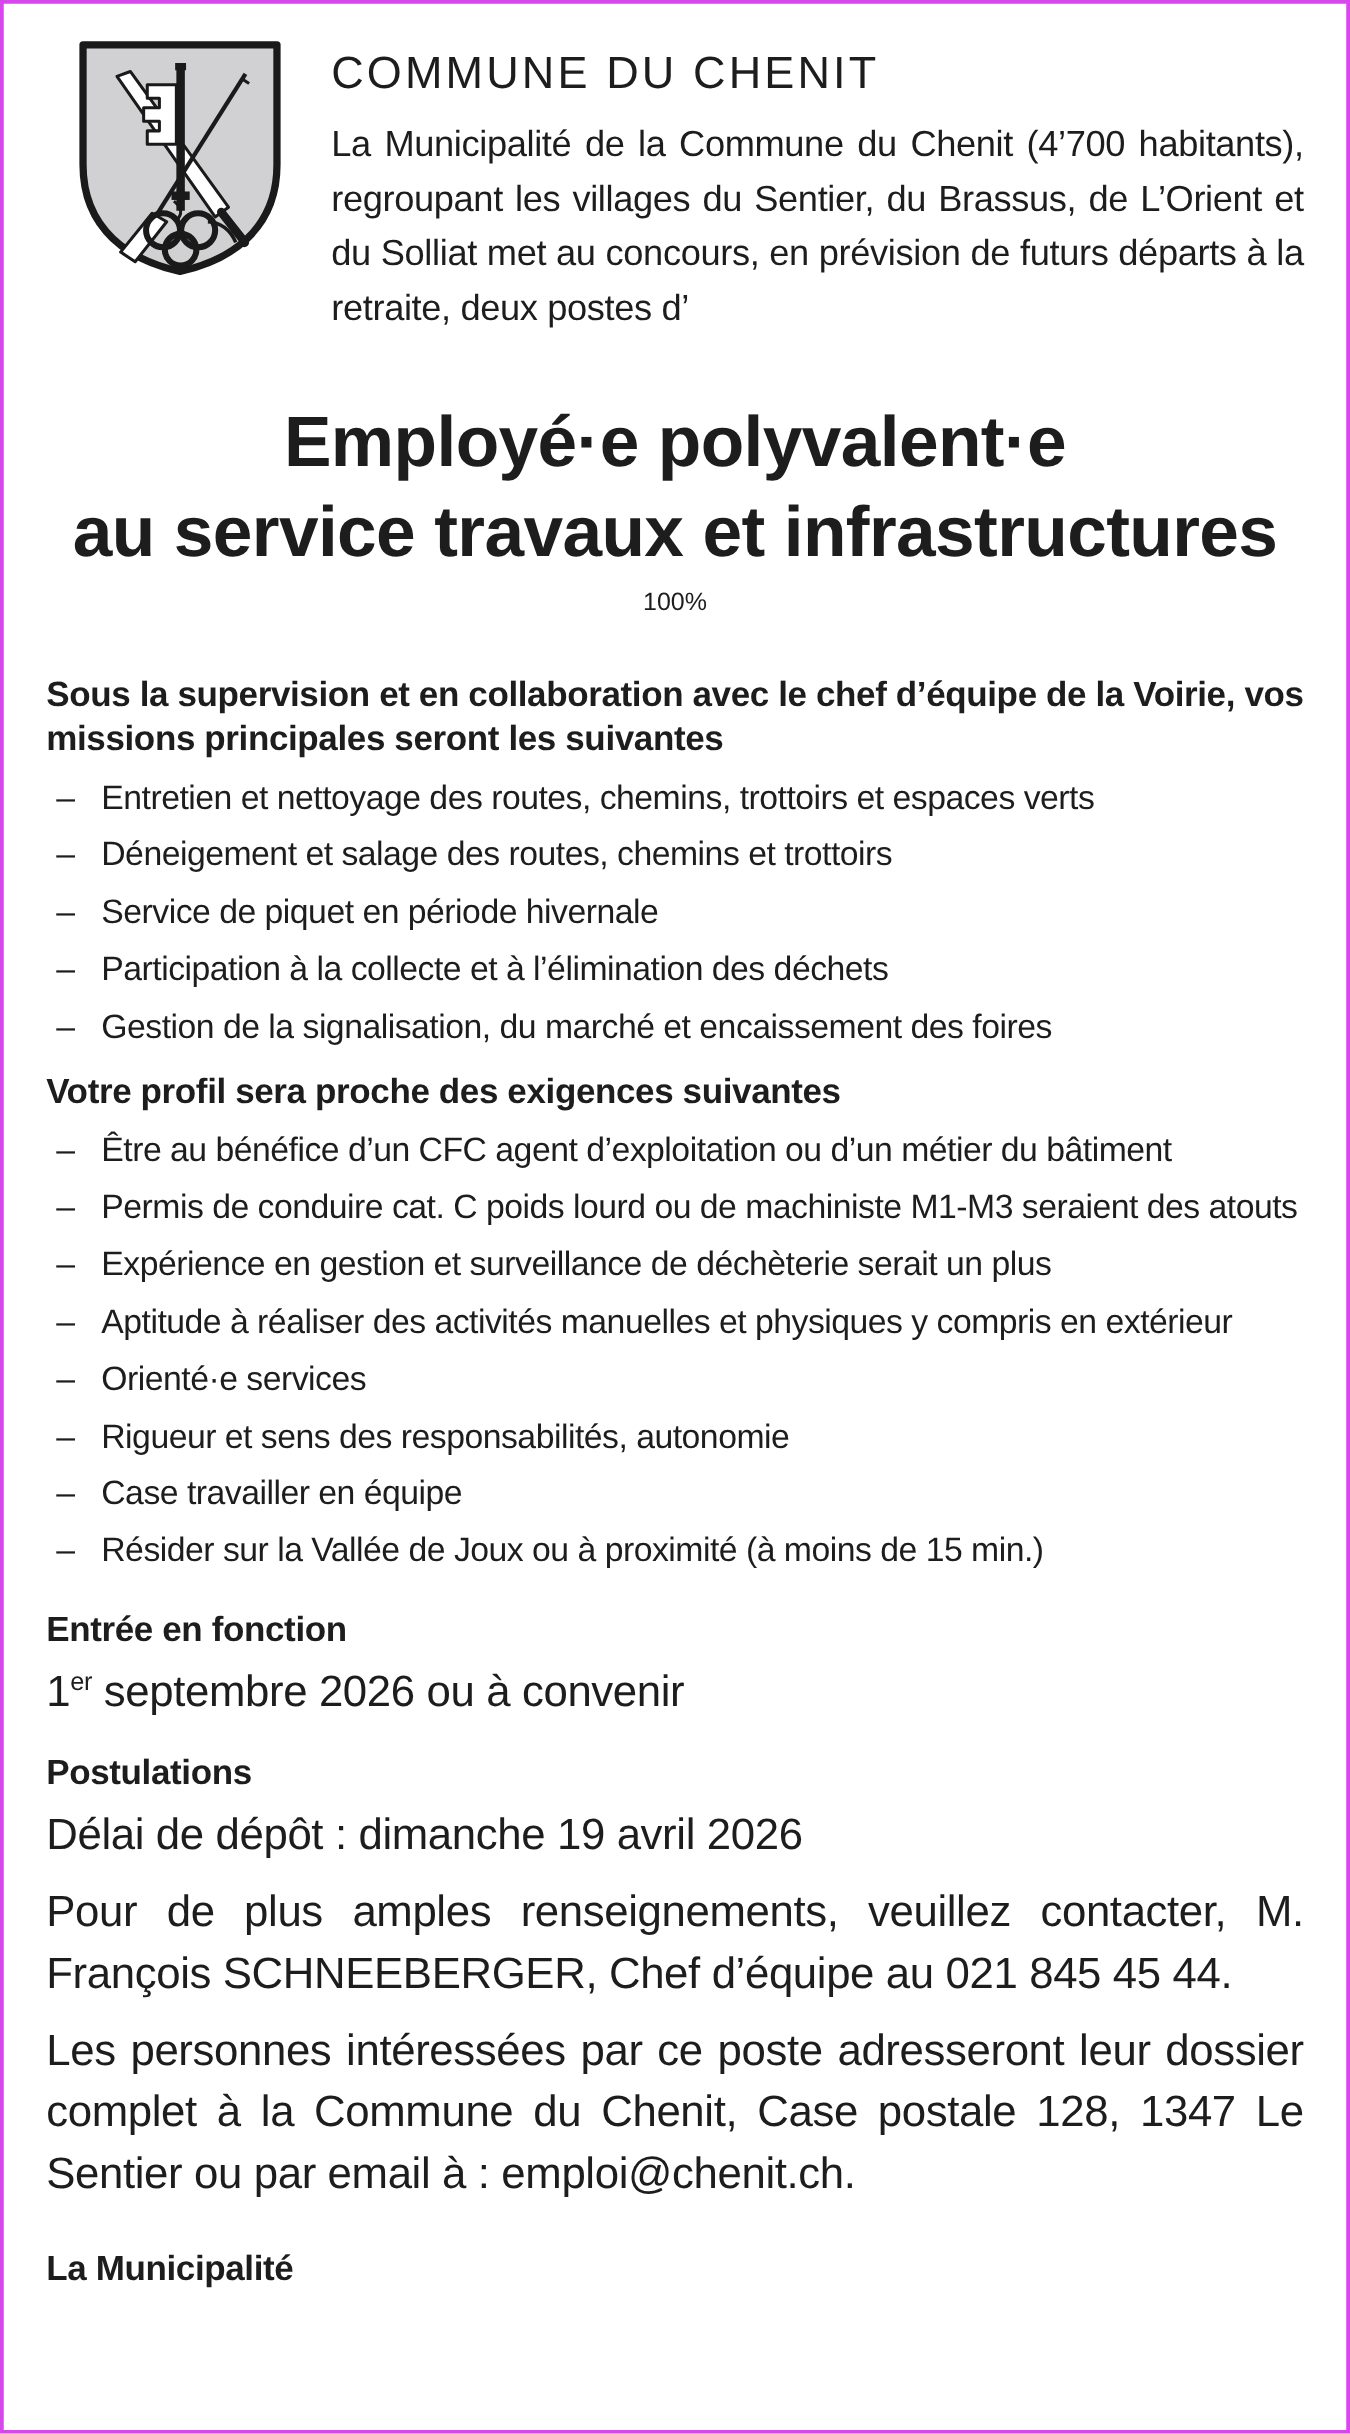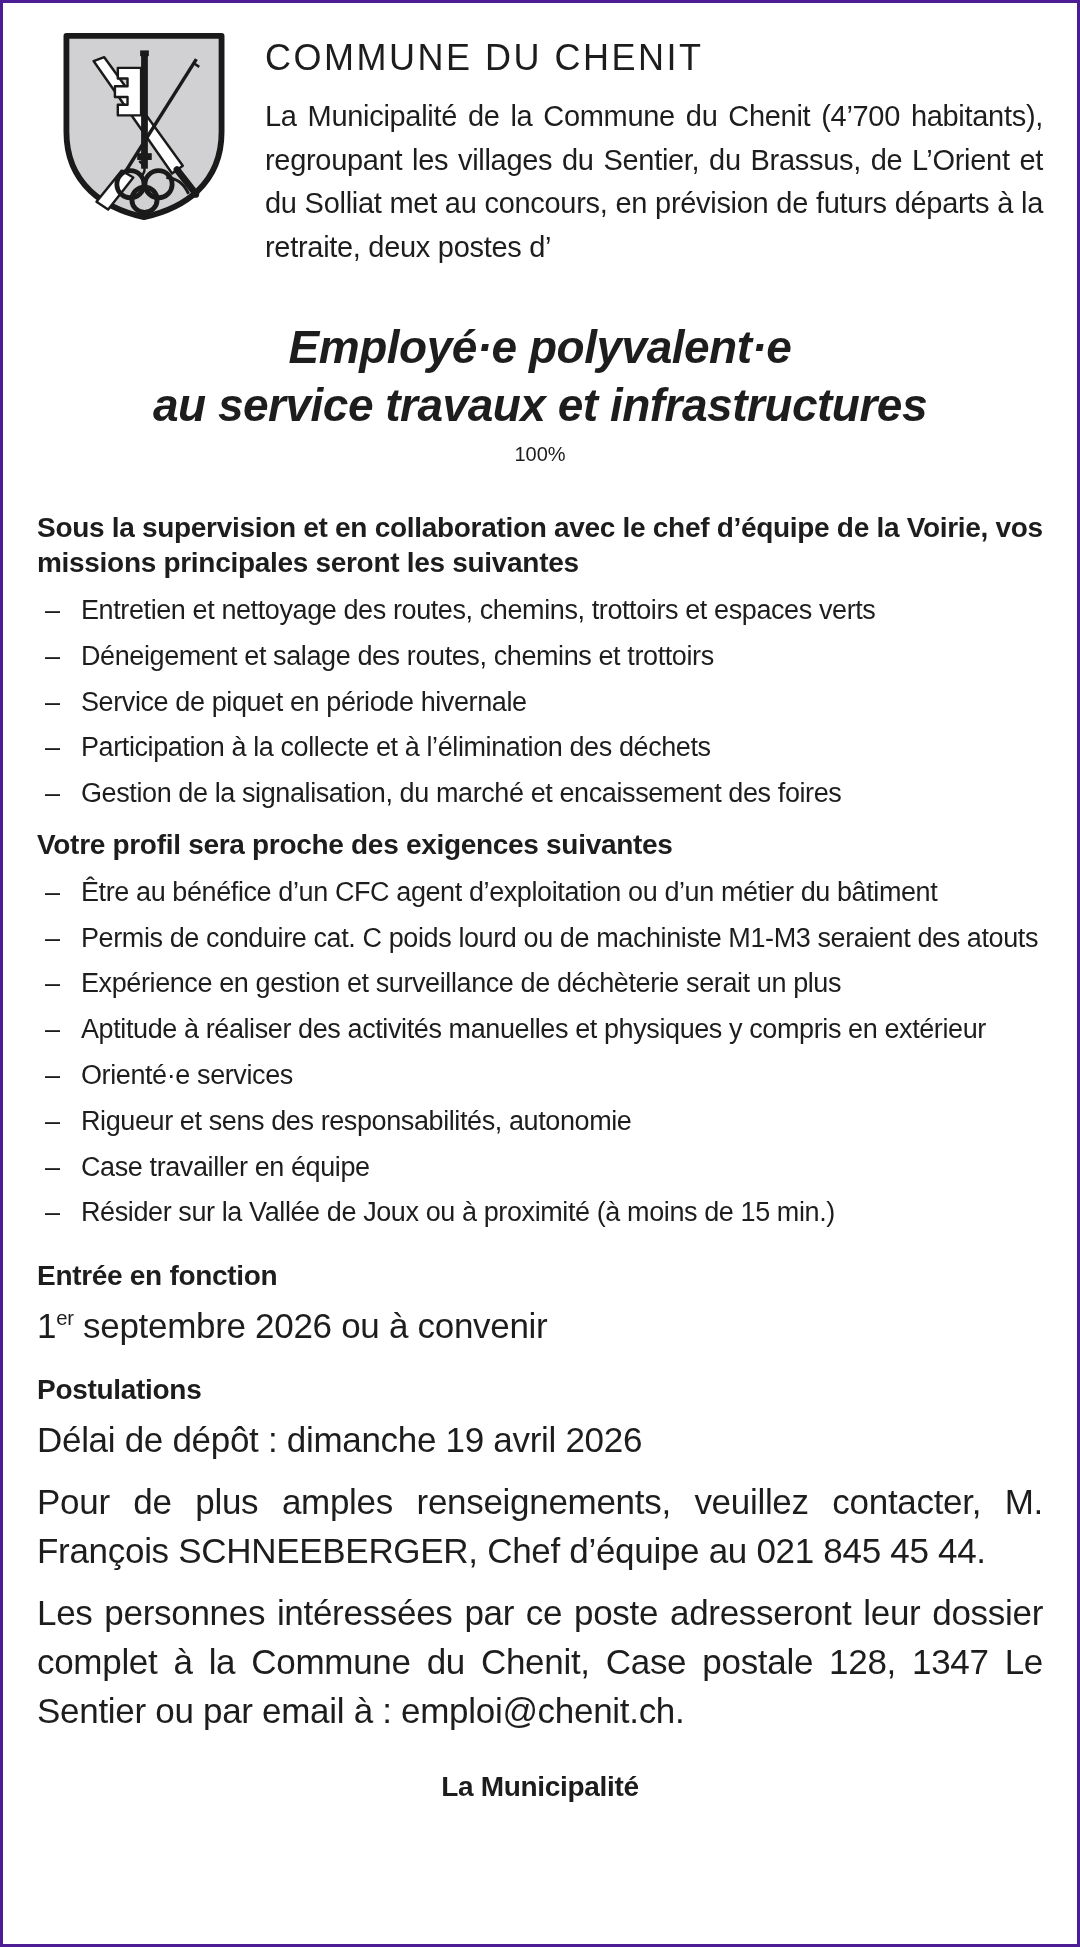--- a/index.html
+++ b/index.html
@@ -1,21 +1,21 @@
 <!DOCTYPE html>
 <html lang="fr"><head>
 <meta charset="utf-8">
 <style>
   html, body { margin: 0; padding: 0; background: #ffffff; }
   .ad {
     position: relative;
     width: 1080px;
     height: 1947px;
     box-sizing: border-box;
-    border: 3px solid #4c1d95;
+    border: 3px solid #d946ef;
     background: #ffffff;
     padding: 0 34px;
     overflow: hidden;
     font-family: "Liberation Sans", "DejaVu Sans", sans-serif;
     color: #1d1d1d;
   }
 
   
   .header { display: flex; gap: 38px; margin-top: 28px; padding-left: 24px; }
   .shield { width: 166px; height: 192px; flex-shrink: 0; }
@@ -31,26 +31,25 @@
     font-size: 29px;
     line-height: 1.5;
     letter-spacing: -0.3px;
     text-align: justify;
     margin: 0;
   }
 
   
   .job-title { text-align: center; margin-top: 50px; }
   .jt-line {
-    font-size: 46px;
+    font-size: 57px;
     font-weight: 700;
     line-height: 1.26;
     letter-spacing: -0.5px;
     margin: 0;
-    font-style: italic;
   }
   .rate { font-size: 20px; margin-top: 8px; letter-spacing: 0; }
 
   
   .sec-heading {
     font-size: 28px;
     font-weight: 700;
     line-height: 1.25;
     letter-spacing: -0.3px;
     margin: 0;
@@ -78,21 +77,20 @@
     margin: 8px 0 0 0;
   }
   .justified { text-align: justify; margin-top: 13px; }
   .ord { font-size: 0.58em; vertical-align: super; line-height: 0; }
 
   .signature {
     font-size: 28px;
     font-weight: 700;
     letter-spacing: -0.3px;
     margin: 36px 0 0 0;
-    text-align: center;
   }
 </style>
 </head>
 <body>
 
 <div class="ad">
 
   <header class="header">
     <svg class="shield" viewBox="0 0 170 198" aria-hidden="true">
 

